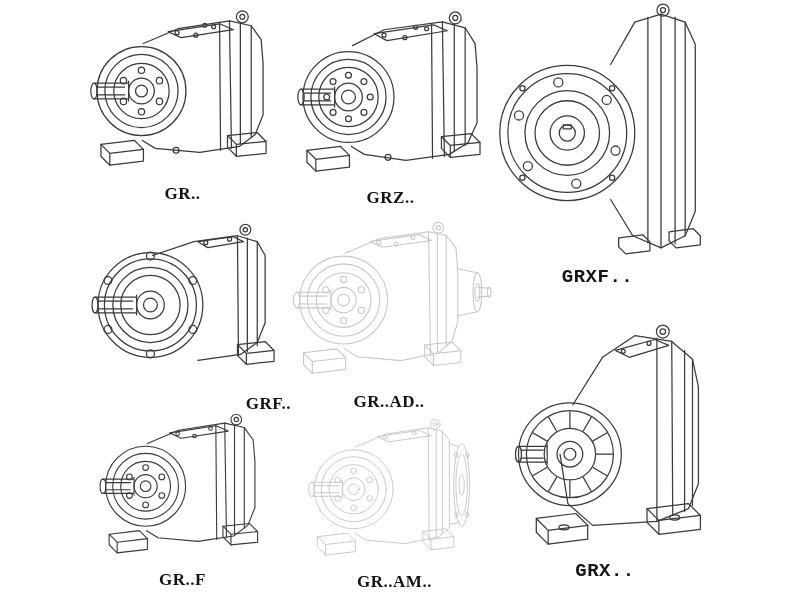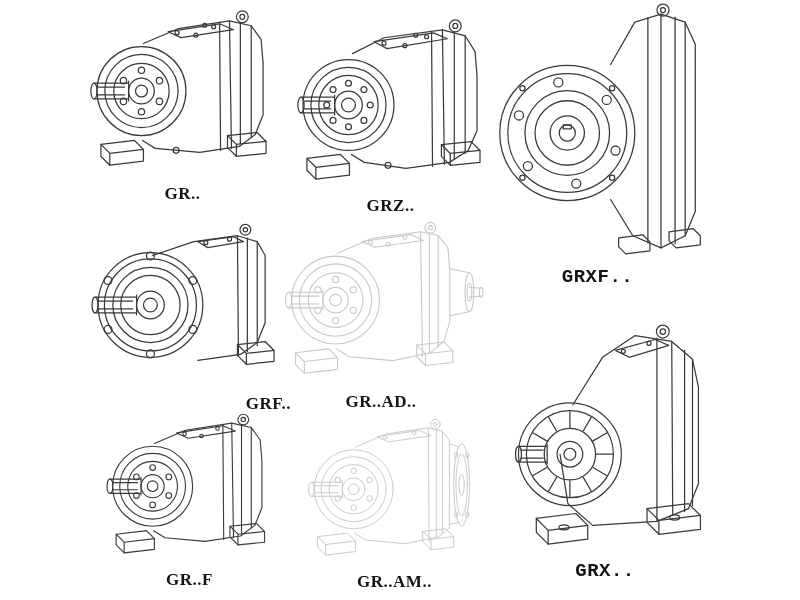--- a/index.html
+++ b/index.html
@@ -54,21 +54,21 @@
         <circle cx="61" cy="109" r="3.2"></circle>
           <circle cx="42.8" cy="98.5" r="3.2"></circle>
           <circle cx="42.8" cy="77.5" r="3.2"></circle>
         <path d="M13 80 H48 M13 96 H48 M16 84 H44 M16 92 H44 M48 78 V98"></path>
         <ellipse cx="13" cy="88" rx="3.2" ry="8"></ellipse>
       </g>
     </svg>
     <figcaption class="caption">GR..</figcaption>
   </figure>
 
-  <figure class="figure" style="left:288px; top:16px;">
+  <figure class="figure" style="left:288px; top:8px;">
     <svg width="205" height="178" viewBox="0 0 205 180">
       <g class="solid">
         <path d="M18 144 l34 -4 l9 9 v12 l-34 4 l-9 -9 z"></path>
         <path d="M18 144 l9 9 l34 -4 M27 153 v12"></path>
         <path d="M154 130 l30 -3 l9 9 v12 l-30 3 l-9 -9 z"></path>
         <path d="M154 130 l9 9 l30 -3 M163 139 v12"></path>
         <path d="M64 38 L96 22 L155 14 L178 20 L188 36 L190 60 L190 116 L181 136 L162 148 L118 154 L76 148 L63 140"></path>
         <path d="M155 14 L157 150 M167 16.5 L167 145 M178 20 L178 139 M144 15.5 L145 152"></path>
         <path d="M86 26 L146 17 L160 23 L99 33 Z"></path>
         <circle cx="96" cy="27.5" r="2"></circle>
@@ -153,21 +153,21 @@
         <circle cx="21.1" cy="69.25" r="4"></circle>
           <circle cx="64" cy="44.5" r="4"></circle>
           <circle cx="106.9" cy="69.25" r="4"></circle>
         <path d="M8 86 H50 M8 102 H50 M11 90 H46 M11 98 H46 M50 84 V104"></path>
         <ellipse cx="8" cy="94" rx="3" ry="8"></ellipse>
       </g>
     </svg>
     <figcaption class="caption">GRF..</figcaption>
   </figure>
 
-  <figure class="figure" style="left:276px; top:214px;">
+  <figure class="figure" style="left:284px; top:214px;">
     <svg width="210" height="176" viewBox="0 0 215 180">
       <g class="phantom">
         <path d="M20 142 l34 -4 l9 9 v12 l-34 4 l-9 -9 z"></path>
         <path d="M20 142 l9 9 l34 -4 M29 151 v12"></path>
         <path d="M144 134 l28 -3 l9 9 v12 l-28 3 l-9 -9 z"></path>
         <path d="M144 134 l9 9 l28 -3 M153 143 v12"></path>
         <path d="M63 40 L98 25 L148 18 L166 22 L176 34 L178 60 L178 110 L172 130 L158 142 L120 150 L75 146 L62 138"></path>
         <path d="M148 18 L150 146 M157 20 L157 141 M166 22 L166 136"></path>
         <path d="M88 28 L138 21 L151 27 L101 34 Z"></path>
         <circle cx="97" cy="29" r="2"></circle>
@@ -191,21 +191,21 @@
         <path d="M178 56 L198 60 M178 104 L198 100"></path>
         <ellipse cx="198" cy="80" rx="4.5" ry="20"></ellipse>
         <ellipse cx="198" cy="80" rx="2.5" ry="9"></ellipse>
         <path d="M198 75 L210 76 M198 85 L210 84"></path>
         <ellipse cx="210" cy="80" rx="1.8" ry="5"></ellipse>
       </g>
     </svg>
     <figcaption class="caption">GR..AD..</figcaption>
   </figure>
 
-  <figure class="figure" style="left:87px; top:408px;">
+  <figure class="figure" style="left:80px; top:408px;">
     <svg width="205" height="160" viewBox="0 0 205 180">
       <g class="solid">
         <path d="M20 142 l34 -4 l9 9 v12 l-34 4 l-9 -9 z"></path>
         <path d="M20 142 l9 9 l34 -4 M29 151 v12"></path>
         <path d="M148 133 l30 -3 l9 9 v12 l-30 3 l-9 -9 z"></path>
         <path d="M148 133 l9 9 l30 -3 M157 142 v12"></path>
         <path d="M63 40 L98 25 L150 17 L172 22 L182 36 L184 60 L184 112 L176 132 L160 144 L120 150 L75 146 L62 138"></path>
         <path d="M150 17 L152 146 M161 19.5 L161 141 M172 22 L172 135 M140 18.5 L141 148"></path>
         <path d="M88 28 L140 20 L154 26 L101 34 Z"></path>
         <circle cx="97" cy="29" r="2"></circle>

